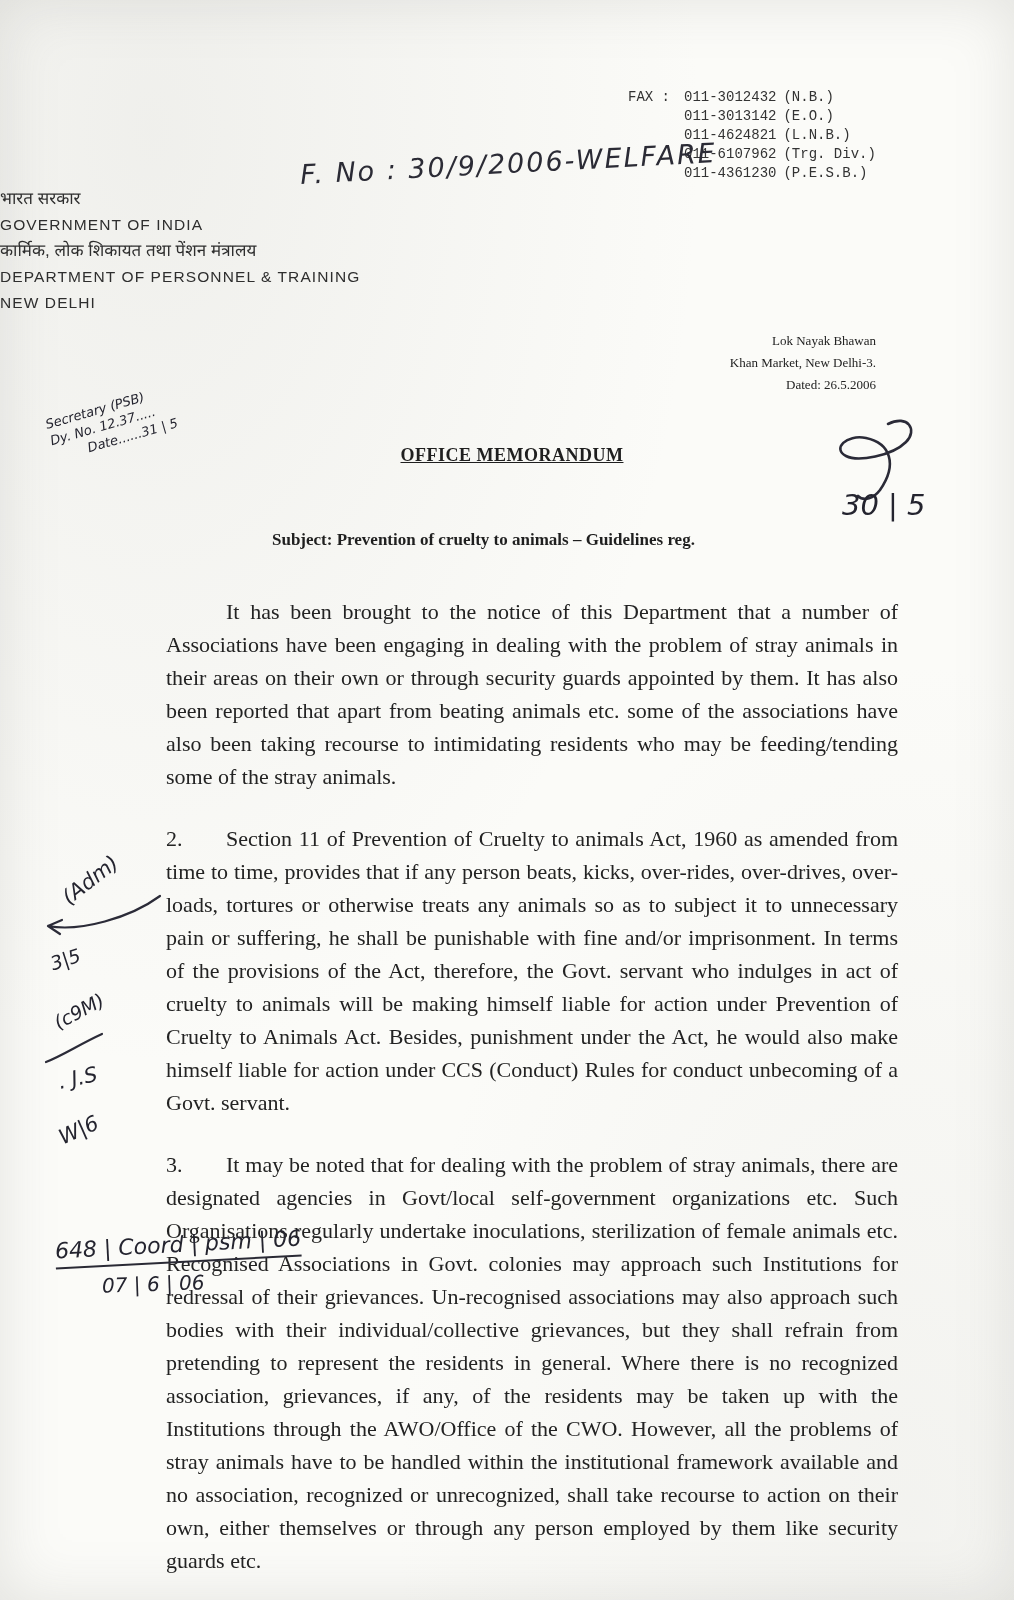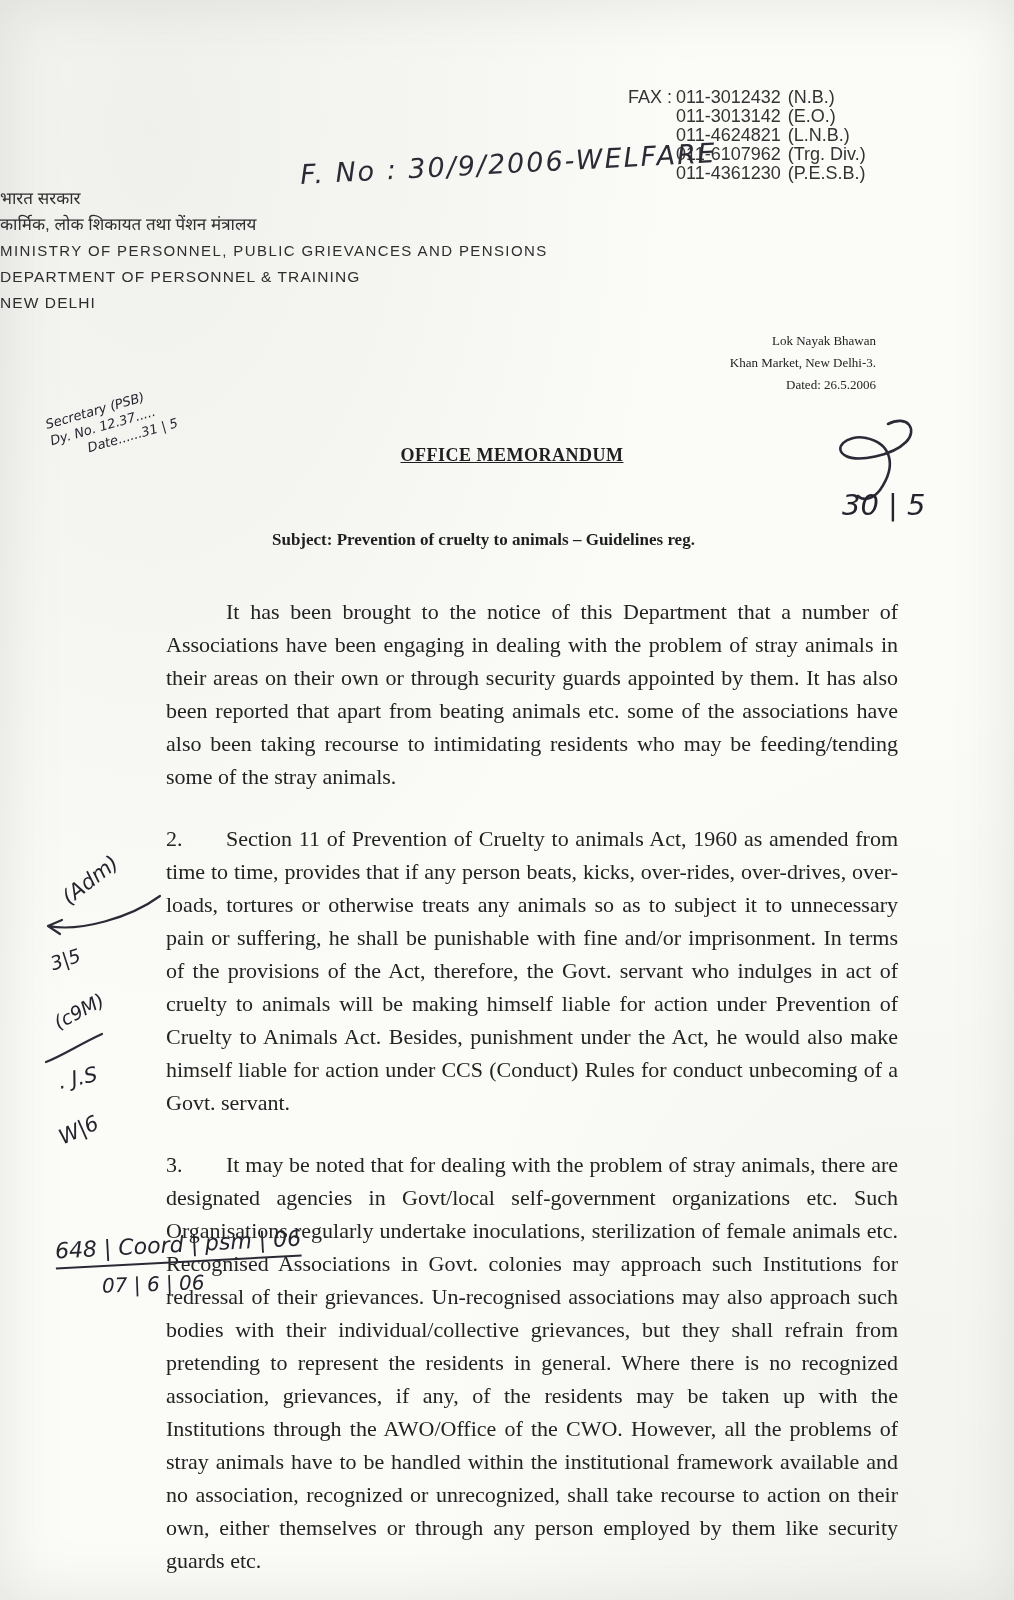--- a/index.html
+++ b/index.html
@@ -8,22 +8,22 @@
     background:
       radial-gradient(ellipse at 15% 8%, rgba(205,205,200,.25) 0%, rgba(205,205,200,0) 45%),
       radial-gradient(ellipse at 90% 95%, rgba(210,210,205,.2) 0%, rgba(210,210,205,0) 40%),
       #fbfbf8;
     font-family:"Liberation Serif", serif;
     color:#2b2b2b; overflow:hidden;
     box-shadow: inset 0 0 60px rgba(120,120,115,.18);
   }
 
   
-  .fax { position:absolute; left:628px; top:88px; font-family:Liberation Sans, sans-serif;
-         font-size:18px; line-height:19px; color:#333; display:flex; gap:4px; }
+  .fax { position:absolute; left:628px; top:88px; font-family:Liberation Mono, monospace;
+         font-size:14px; line-height:19px; color:#333; display:flex; gap:14px; }
   .fax-label { white-space:nowrap; }
   .fax-row { white-space:nowrap; }
   .fax-suffix { padding-left:7px; }
 
   
   .letterhead { position:absolute; left:0; top:188px; width:880px; text-align:left;
                 font-family:"Liberation Sans", sans-serif; color:#2e2e2e; }
   .lh-line { margin:0 0 4px 0; }
   .lh-hindi { font-size:17px; line-height:22px; }
   .lh-en    { font-size:15.5px; line-height:22px; letter-spacing:1.1px; }
@@ -88,22 +88,22 @@
       <div class="fax-row"><span>011-4624821</span><span class="fax-suffix">(L.N.B.)</span></div>
       <div class="fax-row"><span>011-6107962</span><span class="fax-suffix">(Trg. Div.)</span></div>
       <div class="fax-row"><span>011-4361230</span><span class="fax-suffix">(P.E.S.B.)</span></div>
     </div>
   </div>
 
   <div class="hand fno">F. No : 30/9/2006-WELFARE</div>
 
   <div class="letterhead">
     <div class="lh-line lh-hindi">भारत सरकार</div>
+    <div class="lh-line lh-en">GOVERNMENT OF INDIA</div>
     <div class="lh-line lh-hindi">कार्मिक, लोक शिकायत तथा पेंशन मंत्रालय</div>
-    <div class="lh-line lh-en-sm">MINISTRY OF PERSONNEL, PUBLIC GRIEVANCES AND PENSIONS</div>
     <div class="lh-line lh-en">DEPARTMENT OF PERSONNEL &amp; TRAINING</div>
     <div class="lh-line lh-en">NEW DELHI</div>
   </div>
 
   <div class="address">
     <div>Lok Nayak Bhawan</div>
     <div>Khan Market, New Delhi-3.</div>
     <div>Dated: 26.5.2006</div>
   </div>
 

